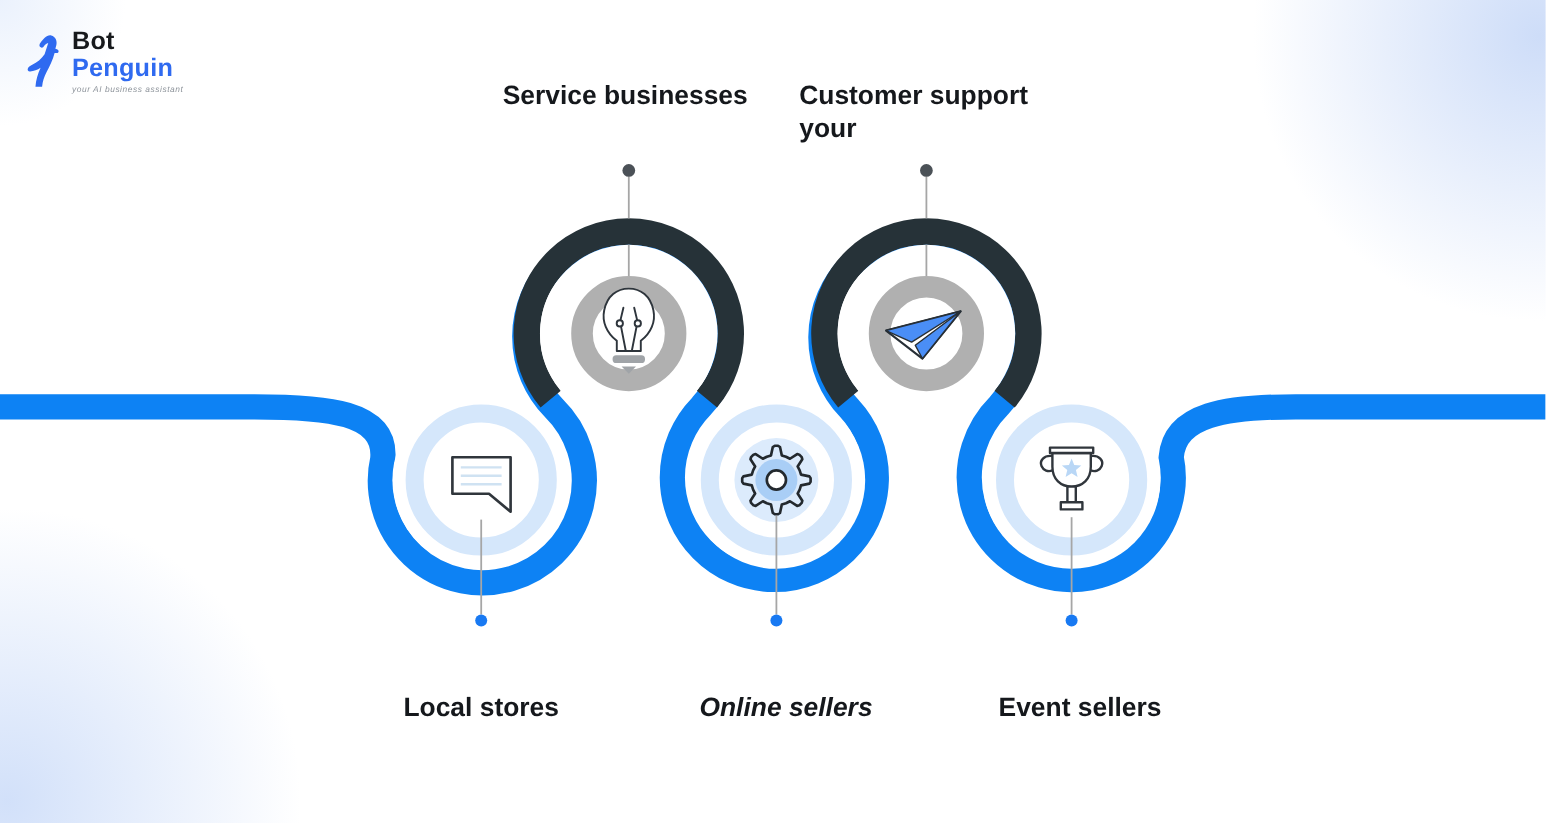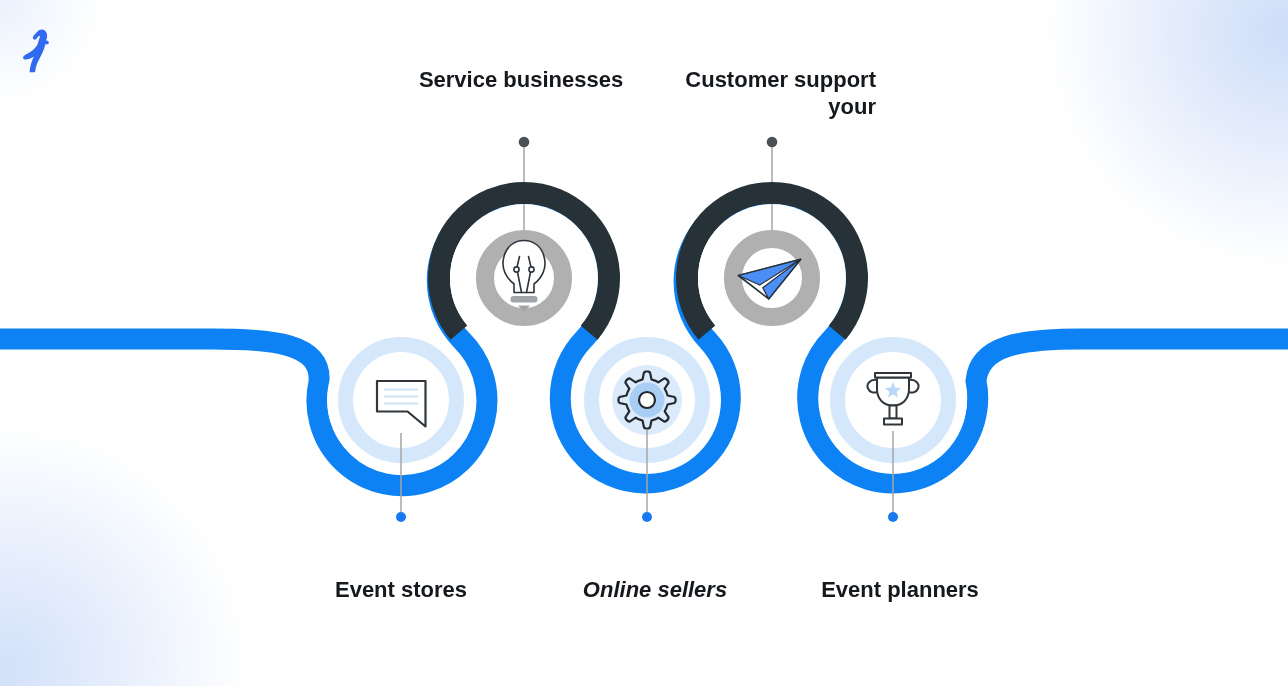--- a/index.html
+++ b/index.html
@@ -13,21 +13,21 @@
     background:
       radial-gradient(circle 330px at 1282px 30px,  rgba(203,219,248,0.95), rgba(203,219,248,0) 72%),
       radial-gradient(circle 340px at 6px 668px,    rgba(205,221,249,0.90), rgba(205,221,249,0) 72%),
       radial-gradient(circle 150px at 0px 0px,      rgba(210,225,250,0.45), rgba(210,225,250,0) 70%);
   }
   svg.diagram{position:absolute;left:0;top:0;}
   .label{
     position:absolute;
     transform:translateX(-50%);
     font-size:22px;font-weight:600;color:#15181c;
-    text-align:right;line-height:27px;white-space:nowrap;
+    text-align:left;line-height:27px;white-space:nowrap;
   }
   .label.wrap{white-space:normal;width:210px;}
   .logo{position:absolute;left:20px;top:24px;display:flex;align-items:flex-start;}
   .logo-mark{width:36px;height:48px;margin-right:4px;margin-top:4px;}
   .logo-text{display:flex;flex-direction:column;}
   .logo-bot{font-size:21px;font-weight:800;color:#17191c;line-height:22px;letter-spacing:0.2px;}
   .logo-penguin{font-size:21px;font-weight:800;color:#2f6af0;line-height:22px;letter-spacing:0.2px;}
   .logo-tagline{font-size:7px;font-style:italic;color:#8e949b;letter-spacing:0.45px;margin-top:4px;}
 </style>
 </head>
@@ -122,28 +122,33 @@
     <path d="M877,377.5 H909 V389 C909,399.5 902,405.5 893,405.5 C884,405.5 877,399.5 877,389 Z"></path>
     <rect x="875" y="373" width="36" height="4.5"></rect>
     <rect x="889.5" y="405.5" width="7" height="13"></rect>
     <rect x="884" y="418.5" width="18" height="6"></rect>
     <path d="M893,382 L895.2,387.4 L901.1,387.9 L896.6,391.7 L898,397.4 L893,394.3 L888,397.4 L889.4,391.7 L884.9,387.9 L890.8,387.4 Z" fill="#b9d7f6" stroke="none"></path>
   </g>
 </svg>
 
 <div class="label" style="left:521px;top:66px;">Service businesses</div>
 <div class="label wrap" style="left:771px;top:66px;">Customer support your</div>
-<div class="label" style="left:401px;top:576px;">Event stores</div>
+<div class="label" style="left:401px;top:576px;">Local stores</div>
 <div class="label" style="left:655px;top:576px;font-style:italic;">Online sellers</div>
-<div class="label" style="left:900px;top:576px;">Event planners</div>
+<div class="label" style="left:900px;top:576px;">Event sellers</div>
 
 <div class="logo">
   <svg class="logo-mark" viewBox="0 0 34 46">
     <path fill="#2f6af0" d="M21.5,1.5 C25,2.5 26.5,6 25.5,9.5 L24.8,12
       C26.8,12.2 27.8,13.5 27.3,14.6 C26.9,15.5 25.6,15.8 24.2,15.4
       C22.8,20.8 20.4,25.8 17.8,30.6 C15.9,34.2 14.6,38 14.2,42.5
       L8.9,42.5 C9.3,37 10.8,32 13,27.2
       C10.5,28.9 7.6,30 4.6,30.2 C3.1,30.3 2.2,28.9 2.9,27.6
       C3.6,26.4 4.9,25.6 6.3,24.9 C10.2,23 13.6,20.3 16.2,16.5
       L19.1,7.5 C17.7,7.8 16.4,8.8 15.5,10.3 C14.8,11.4 13.3,11.6 12.5,10.6
       C11.8,9.7 12,8.4 12.9,7.3 C15,4.7 18.2,0.6 21.5,1.5 Z"></path>
   </svg>
+  <div class="logo-text">
+    <span class="logo-bot">Bot</span>
+    <span class="logo-penguin">Penguin</span>
+    <span class="logo-tagline">your AI business assistant</span>
+  </div>
 </div>
 
 </body></html>

